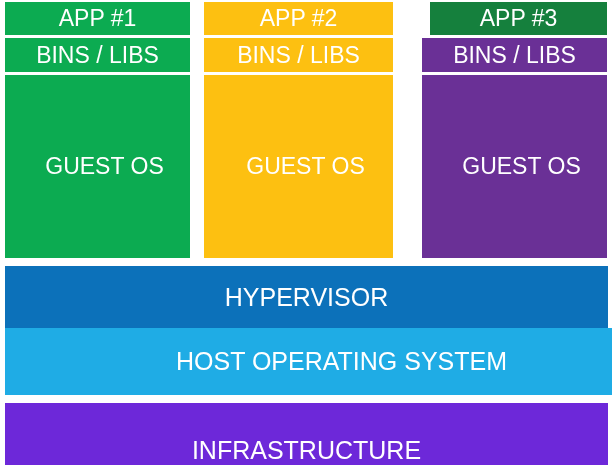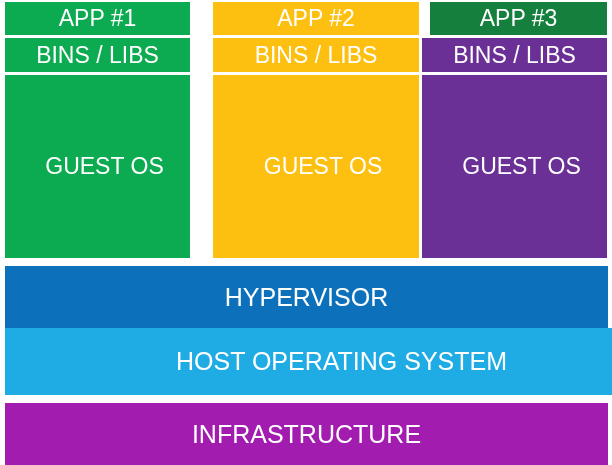--- a/index.html
+++ b/index.html
@@ -55,21 +55,21 @@
     display: flex;
     align-items: center;
     justify-content: center;
     color: #ffffff;
     font-size: 25px;
   }
   .layer.hypervisor { top: 266px; height: 62px; align-items: center; }
   .layer.hostos     { top: 328px; height: 67px; padding-left: 35px; }
   .layer.infra      { top: 403px; height: 62px; }
   .col-1 { left: 5px;   width: 185px; }
-  .col-2 { left: 213px; width: 206px; }
+  .col-2 { left: 204px; width: 189px; }
   .col-3 { left: 422px; width: 185px; }
 </style>
 </head>
 <body>
 
 <div class="stage">
 
   <div class="vm-col col-1">
     <div class="cell app" style="background: rgb(12, 171, 81); text-align: center;">
       <span>APP #1</span>
@@ -107,17 +107,17 @@
   </div>
 
   <div class="layer hypervisor" style="background: rgb(12, 113, 186);">
     <span>HYPERVISOR</span>
   </div>
 
   <div class="layer hostos" style="background: rgb(31, 172, 229);">
     <span>HOST OPERATING SYSTEM</span>
   </div>
 
-  <div class="layer infra" style="background: #a21caf;">
+  <div class="layer infra" style="background: #6d28d9; align-items: flex-end;">
     <span>INFRASTRUCTURE</span>
   </div>
 
 </div>
 
 </body></html>

